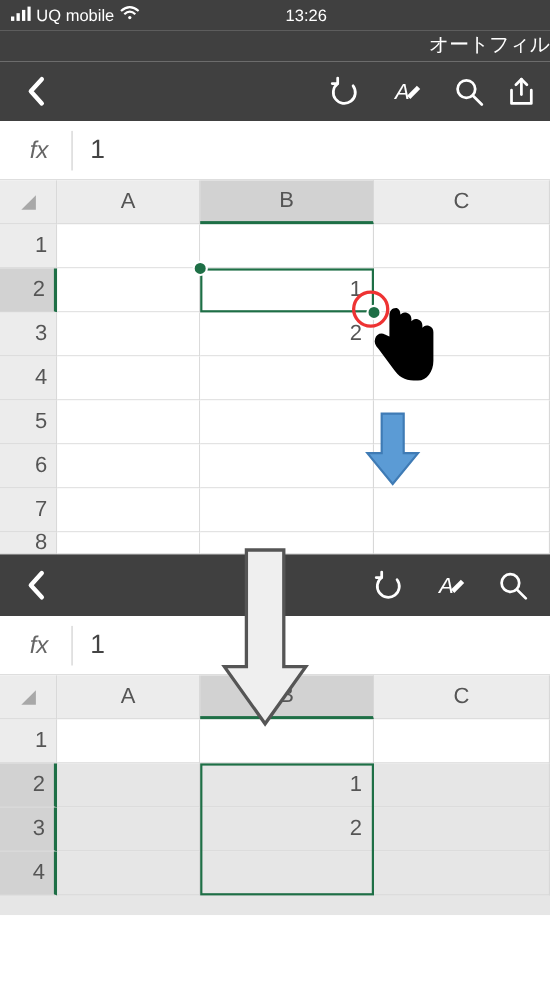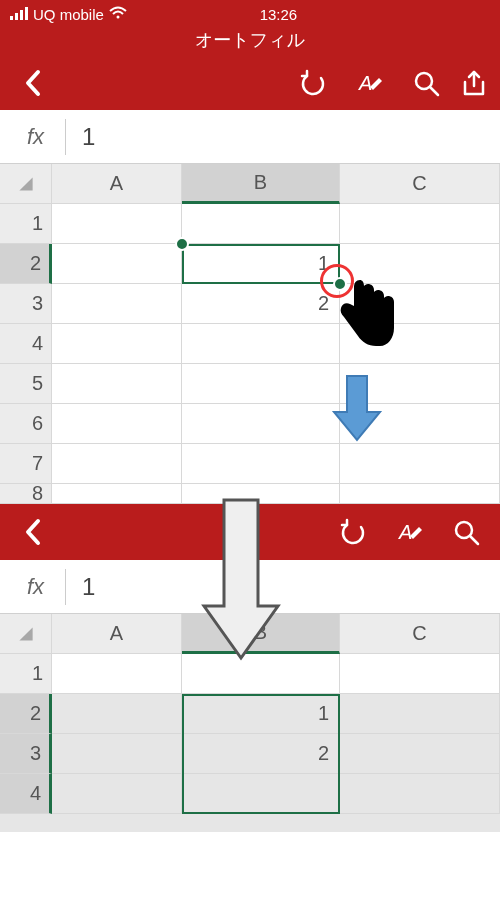--- a/index.html
+++ b/index.html
@@ -3,29 +3,29 @@
 <meta charset="utf-8">
 <style>
   * { box-sizing: border-box; margin: 0; padding: 0; }
   body {
     font-family: -apple-system, "Helvetica Neue", Arial, sans-serif;
     width: 500px;
     background: #fff;
     color: #333;
     overflow: hidden;
   }
-  .green-bar { background: #b91c1c; color: #fff; }
+  .green-bar { background: #404040; color: #fff; }
   .status-bar {
     height: 28px;
     display: flex; align-items: center; justify-content: space-between;
     padding: 0 10px; font-size: 15px; font-weight: 500;
   }
   .status-left, .status-right { display:flex; align-items:center; gap:5px; }
   .title-row {
-    text-align:center; font-size:18px; padding-bottom:4px;
+    text-align:right; font-size:18px; padding-bottom:4px;
   }
   .toolbar {
     height: 54px; display:flex; align-items:center;
     padding: 0 6px;
   }
   .tool-spacer { flex:1; }
   .tool-btn { width:56px; height:54px; display:flex; align-items:center; justify-content:center; cursor:pointer; }
   .tool-btn svg { width:30px; height:30px; stroke:#fff; fill:none; stroke-width:2.5; stroke-linecap:round; stroke-linejoin:round; }
   .back-btn svg { width:22px; height:30px; stroke-width:4; }
   .fx-row {

